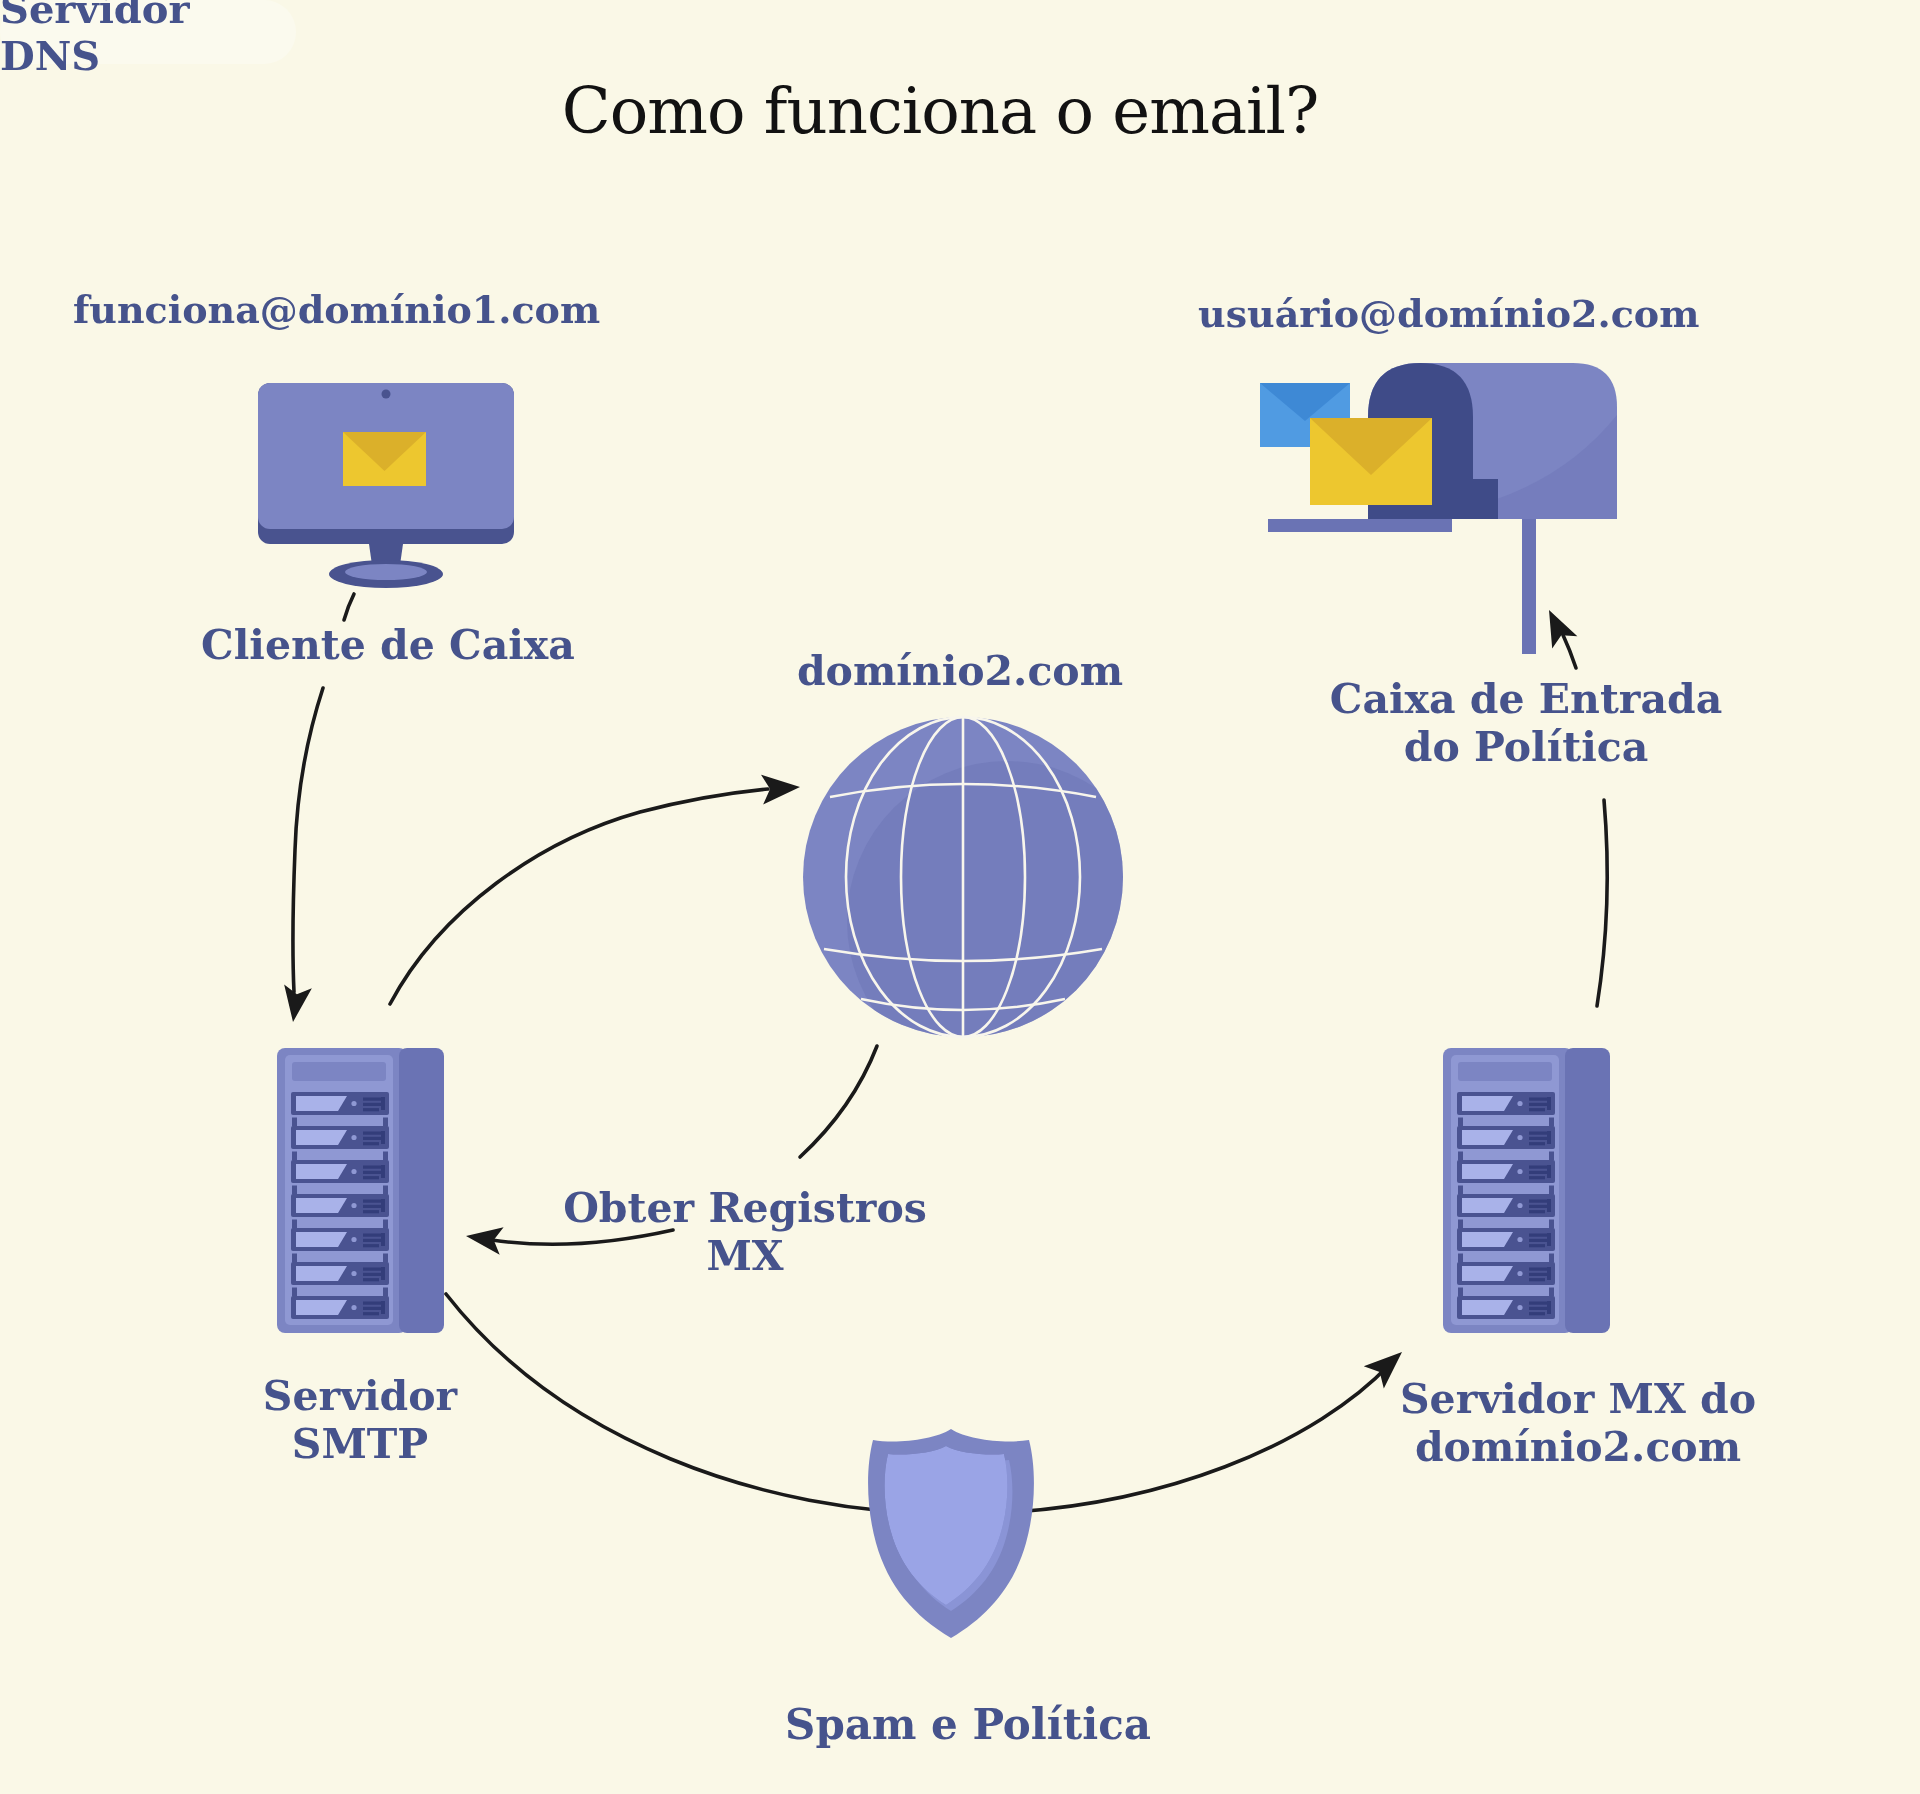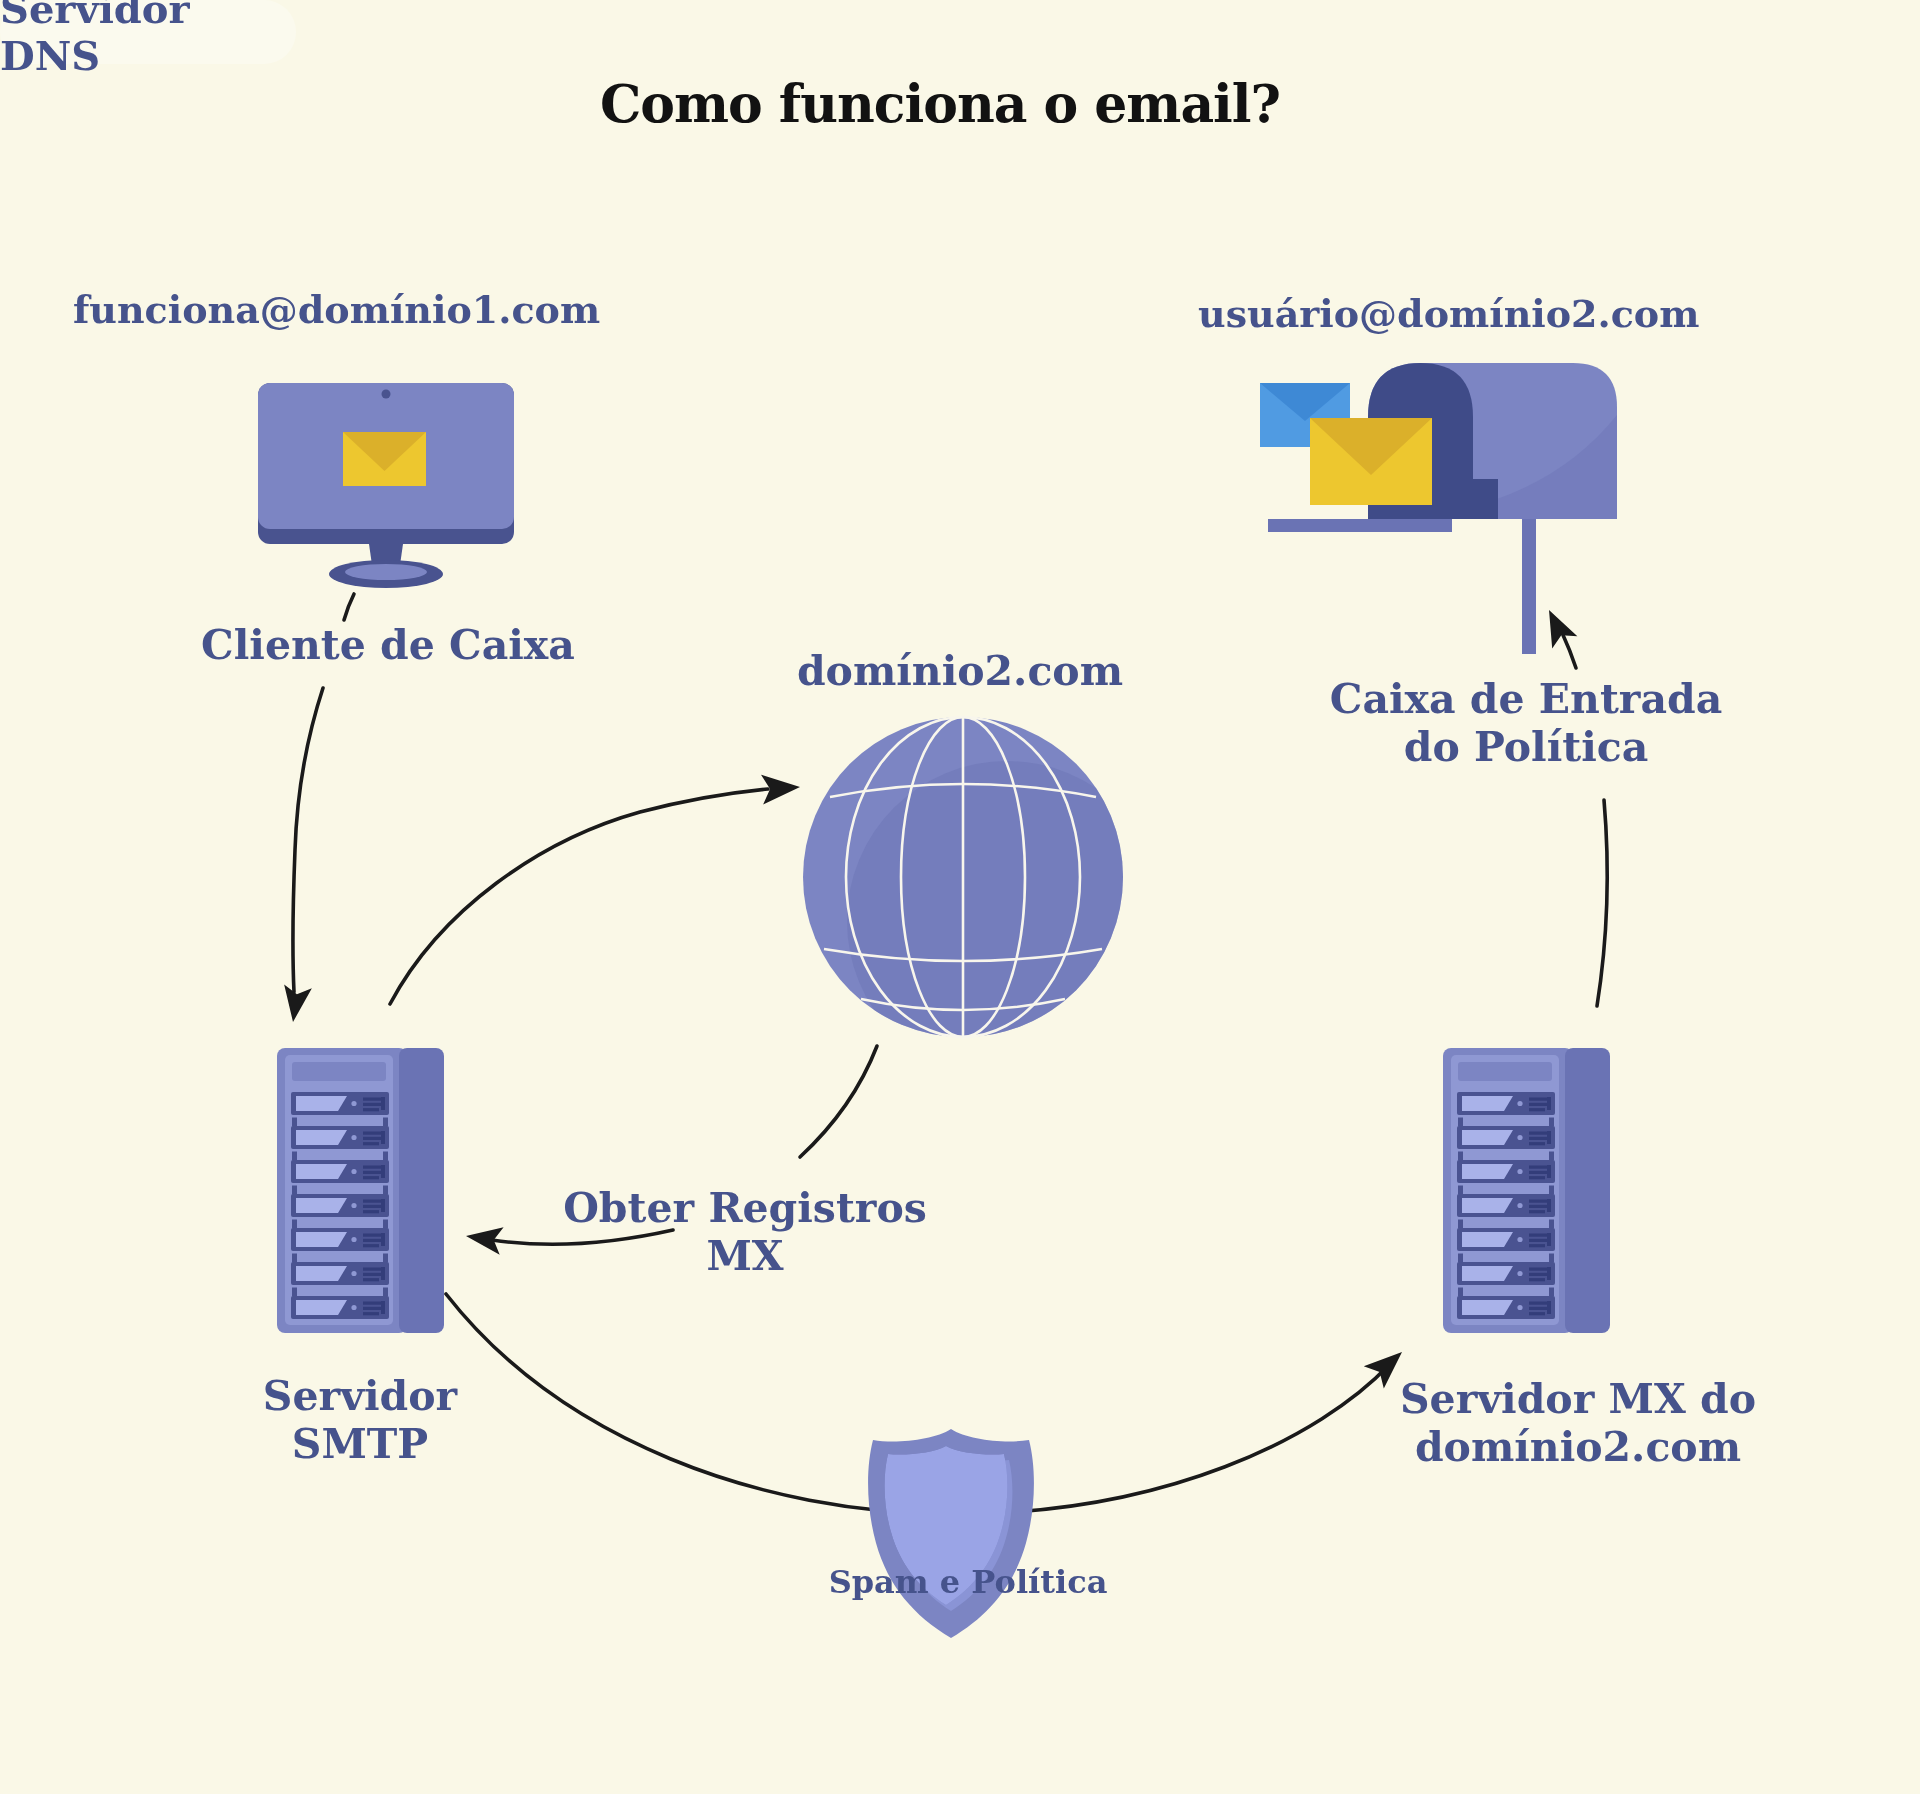--- a/index.html
+++ b/index.html
@@ -34,36 +34,36 @@
   }
   .lbl{
     position:absolute;
     color:var(--label-text);
     font-weight:700;
     text-align:center;
     line-height:1.17;
   }
   .title{
     left:20px;top:74px;width:1840px;
-    font-size:52px;
+    font-size:64px;
     color:var(--title-text);
-    font-weight:700;
+    font-weight:400;
     letter-spacing:-1px;
   }
   .addr{font-size:38px;}
   #sender-addr{left:73px;top:288px;width:500px;}
   #recipient-addr{left:1198px;top:292px;width:500px;}
   .node-lbl{font-size:41px;}
   #client-lbl{left:188px;top:622px;width:400px;}
   #dns-domain{left:760px;top:648px;width:400px;}
   #inbox-lbl{left:1326px;top:676px;width:400px;}
   #smtp-lbl{left:210px;top:1373px;width:300px;}
   #mx-lbl{left:1388px;top:1376px;width:380px;}
   #mx-lookup{left:545px;top:1164px;width:400px;margin-top:21px;}
-  #spam-lbl{left:768px;top:1564px;width:400px;font-size:32px;}
+  #spam-lbl{left:768px;top:1700px;width:400px;font-size:42px;}
   #dns-banner{
     left:802px;top:842px;width:296px;height:64px;
     background:var(--banner-background);
     border-radius:33px;
     display:flex;align-items:center;justify-content:flex-end;
     z-index:3;
   }
   #dns-banner span{color:var(--label-text);font-weight:700;font-size:40px;}
   .icon{position:absolute;z-index:2;}
   #arrows{position:absolute;left:0;top:0;z-index:1;}

